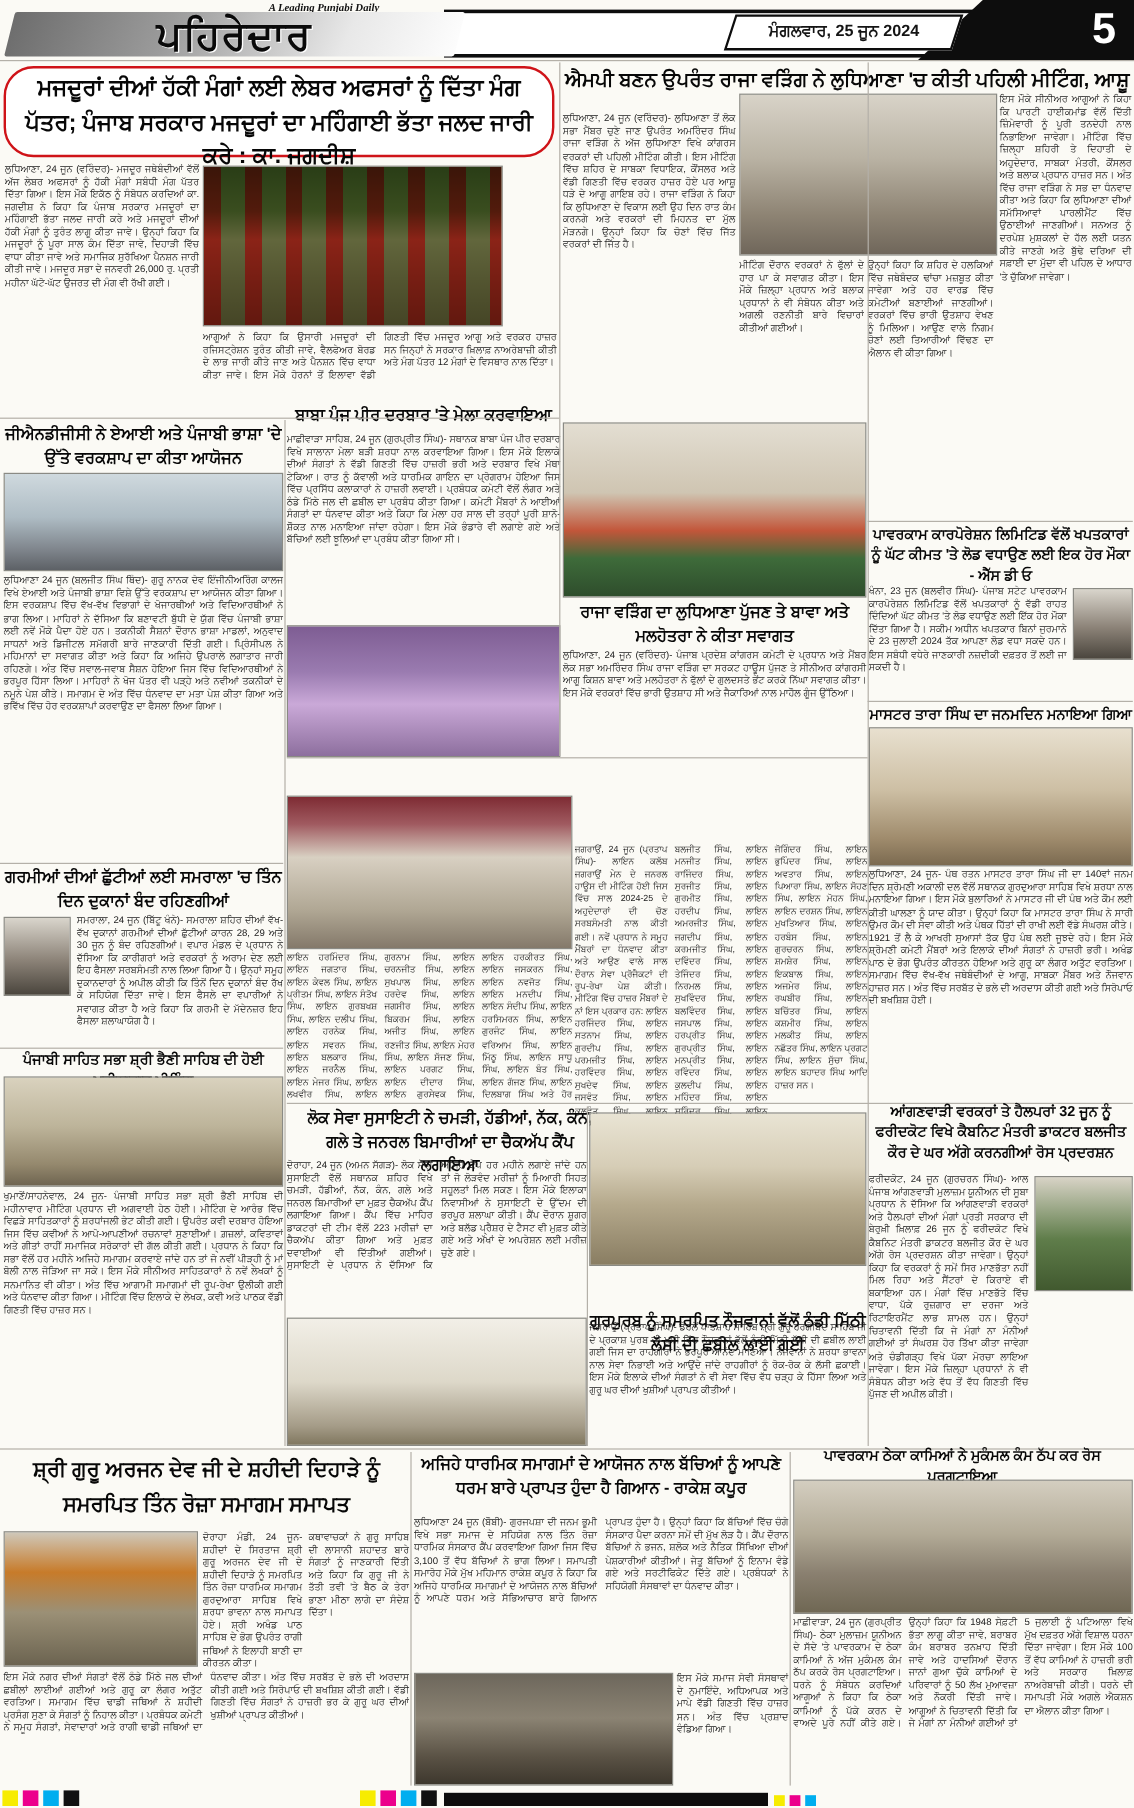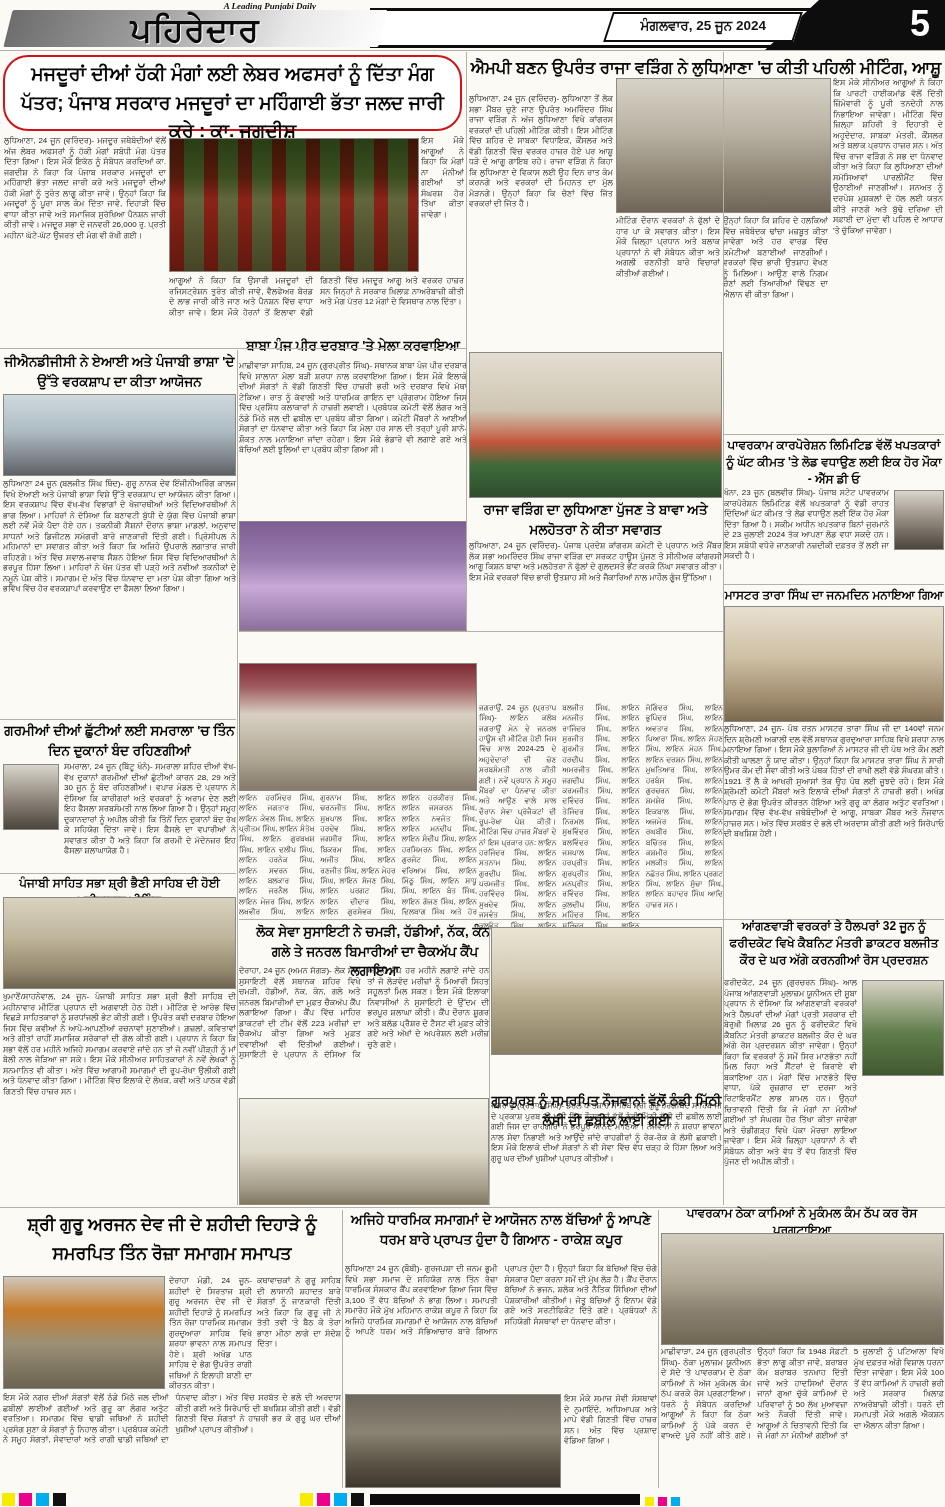--- a/index.html
+++ b/index.html
@@ -76,21 +76,20 @@
       <div class="logotext">ਪਹਿਰੇਦਾਰ</div>
     </div>
   </div>
   <div class="abs hline" style="left:0;top:50px;width:945px;"></div>
 
   <div class="abs leadbox" style="left:3px;top:55px;width:459px;height:76px;border-radius:25px;">
     <div class="hl hl-lead">ਮਜਦੂਰਾਂ ਦੀਆਂ ਹੱਕੀ ਮੰਗਾਂ ਲਈ ਲੇਬਰ ਅਫਸਰਾਂ ਨੂੰ ਦਿੱਤਾ ਮੰਗ ਪੱਤਰ; ਪੰਜਾਬ ਸਰਕਾਰ ਮਜਦੂਰਾਂ ਦਾ ਮਹਿੰਗਾਈ ਭੱਤਾ ਜਲਦ ਜਾਰੀ ਕਰੇ : ਕਾ. ਜਗਦੀਸ਼</div>
   </div>
   <div class="abs bt" style="left:4px;top:136px;width:162px;height:208px;">ਲੁਧਿਆਣਾ, 24 ਜੂਨ (ਵਰਿੰਦਰ)- ਮਜਦੂਰ ਜਥੇਬੰਦੀਆਂ ਵੱਲੋਂ ਅੱਜ ਲੇਬਰ ਅਫਸਰਾਂ ਨੂੰ ਹੱਕੀ ਮੰਗਾਂ ਸਬੰਧੀ ਮੰਗ ਪੱਤਰ ਦਿੱਤਾ ਗਿਆ। ਇਸ ਮੌਕੇ ਇਕੱਠ ਨੂੰ ਸੰਬੋਧਨ ਕਰਦਿਆਂ ਕਾ. ਜਗਦੀਸ਼ ਨੇ ਕਿਹਾ ਕਿ ਪੰਜਾਬ ਸਰਕਾਰ ਮਜਦੂਰਾਂ ਦਾ ਮਹਿੰਗਾਈ ਭੱਤਾ ਜਲਦ ਜਾਰੀ ਕਰੇ ਅਤੇ ਮਜਦੂਰਾਂ ਦੀਆਂ ਹੱਕੀ ਮੰਗਾਂ ਨੂੰ ਤੁਰੰਤ ਲਾਗੂ ਕੀਤਾ ਜਾਵੇ। ਉਨ੍ਹਾਂ ਕਿਹਾ ਕਿ ਮਜਦੂਰਾਂ ਨੂੰ ਪੂਰਾ ਸਾਲ ਕੰਮ ਦਿੱਤਾ ਜਾਵੇ, ਦਿਹਾੜੀ ਵਿੱਚ ਵਾਧਾ ਕੀਤਾ ਜਾਵੇ ਅਤੇ ਸਮਾਜਿਕ ਸੁਰੱਖਿਆ ਪੈਨਸ਼ਨ ਜਾਰੀ ਕੀਤੀ ਜਾਵੇ। ਮਜਦੂਰ ਸਭਾ ਦੇ ਜਨਵਰੀ 26,000 ਰੁ. ਪ੍ਰਤੀ ਮਹੀਨਾ ਘੱਟੋ-ਘੱਟ ਉਜਰਤ ਦੀ ਮੰਗ ਵੀ ਰੱਖੀ ਗਈ।</div>
   <div class="abs photo ph-crowd-red" style="left:169px;top:138px;width:250px;height:134px;"></div>
-  <div class="abs bt" style="left:421px;top:136px;width:43px;height:136px;">ਇਸ ਮੌਕੇ ਆਗੂਆਂ ਨੇ ਕਿਹਾ ਕਿ ਮੰਗਾਂ ਨਾ ਮੰਨੀਆਂ ਗਈਆਂ ਤਾਂ ਸੰਘਰਸ਼ ਹੋਰ ਤਿੱਖਾ ਕੀਤਾ ਜਾਵੇਗਾ।</div>
   <div class="abs bt cols2" style="left:169px;top:276px;width:295px;height:68px;">ਆਗੂਆਂ ਨੇ ਕਿਹਾ ਕਿ ਉਸਾਰੀ ਮਜਦੂਰਾਂ ਦੀ ਰਜਿਸਟ੍ਰੇਸ਼ਨ ਤੁਰੰਤ ਕੀਤੀ ਜਾਵੇ, ਵੈਲਫੇਅਰ ਬੋਰਡ ਦੇ ਲਾਭ ਜਾਰੀ ਕੀਤੇ ਜਾਣ ਅਤੇ ਪੈਨਸ਼ਨ ਵਿੱਚ ਵਾਧਾ ਕੀਤਾ ਜਾਵੇ। ਇਸ ਮੌਕੇ ਹੋਰਨਾਂ ਤੋਂ ਇਲਾਵਾ ਵੱਡੀ ਗਿਣਤੀ ਵਿੱਚ ਮਜਦੂਰ ਆਗੂ ਅਤੇ ਵਰਕਰ ਹਾਜ਼ਰ ਸਨ ਜਿਨ੍ਹਾਂ ਨੇ ਸਰਕਾਰ ਖ਼ਿਲਾਫ਼ ਨਾਅਰੇਬਾਜ਼ੀ ਕੀਤੀ ਅਤੇ ਮੰਗ ਪੱਤਰ 12 ਮੰਗਾਂ ਦੇ ਵਿਸਥਾਰ ਨਾਲ ਦਿੱਤਾ।</div>
 
   <div class="abs hl hl-top" style="left:468px;top:54px;width:476px;height:34px;">ਐਮਪੀ ਬਣਨ ਉਪਰੰਤ ਰਾਜਾ ਵੜਿੰਗ ਨੇ ਲੁਧਿਆਣਾ 'ਚ ਕੀਤੀ ਪਹਿਲੀ ਮੀਟਿੰਗ, ਆਸ਼ੂ ਧੜਾ ਗਾਇਬ</div>
   <div class="abs photo ph-indoor" style="left:616px;top:78px;width:215px;height:135px;"></div>
   <div class="abs bt" style="left:469px;top:94px;width:144px;height:252px;">ਲੁਧਿਆਣਾ, 24 ਜੂਨ (ਵਰਿੰਦਰ)- ਲੁਧਿਆਣਾ ਤੋਂ ਲੋਕ ਸਭਾ ਮੈਂਬਰ ਚੁਣੇ ਜਾਣ ਉਪਰੰਤ ਅਮਰਿੰਦਰ ਸਿੰਘ ਰਾਜਾ ਵੜਿੰਗ ਨੇ ਅੱਜ ਲੁਧਿਆਣਾ ਵਿਖੇ ਕਾਂਗਰਸ ਵਰਕਰਾਂ ਦੀ ਪਹਿਲੀ ਮੀਟਿੰਗ ਕੀਤੀ। ਇਸ ਮੀਟਿੰਗ ਵਿੱਚ ਸ਼ਹਿਰ ਦੇ ਸਾਬਕਾ ਵਿਧਾਇਕ, ਕੌਂਸਲਰ ਅਤੇ ਵੱਡੀ ਗਿਣਤੀ ਵਿੱਚ ਵਰਕਰ ਹਾਜ਼ਰ ਹੋਏ ਪਰ ਆਸ਼ੂ ਧੜੇ ਦੇ ਆਗੂ ਗਾਇਬ ਰਹੇ। ਰਾਜਾ ਵੜਿੰਗ ਨੇ ਕਿਹਾ ਕਿ ਲੁਧਿਆਣਾ ਦੇ ਵਿਕਾਸ ਲਈ ਉਹ ਦਿਨ ਰਾਤ ਕੰਮ ਕਰਨਗੇ ਅਤੇ ਵਰਕਰਾਂ ਦੀ ਮਿਹਨਤ ਦਾ ਮੁੱਲ ਮੋੜਨਗੇ। ਉਨ੍ਹਾਂ ਕਿਹਾ ਕਿ ਚੋਣਾਂ ਵਿੱਚ ਜਿੱਤ ਵਰਕਰਾਂ ਦੀ ਜਿੱਤ ਹੈ।</div>
   <div class="abs bt" style="left:616px;top:216px;width:104px;height:128px;">ਮੀਟਿੰਗ ਦੌਰਾਨ ਵਰਕਰਾਂ ਨੇ ਫੁੱਲਾਂ ਦੇ ਹਾਰ ਪਾ ਕੇ ਸਵਾਗਤ ਕੀਤਾ। ਇਸ ਮੌਕੇ ਜ਼ਿਲ੍ਹਾ ਪ੍ਰਧਾਨ ਅਤੇ ਬਲਾਕ ਪ੍ਰਧਾਨਾਂ ਨੇ ਵੀ ਸੰਬੋਧਨ ਕੀਤਾ ਅਤੇ ਅਗਲੀ ਰਣਨੀਤੀ ਬਾਰੇ ਵਿਚਾਰਾਂ ਕੀਤੀਆਂ ਗਈਆਂ।</div>
   <div class="abs bt" style="left:723px;top:216px;width:105px;height:214px;">ਉਨ੍ਹਾਂ ਕਿਹਾ ਕਿ ਸ਼ਹਿਰ ਦੇ ਹਲਕਿਆਂ ਵਿੱਚ ਜਥੇਬੰਦਕ ਢਾਂਚਾ ਮਜ਼ਬੂਤ ਕੀਤਾ ਜਾਵੇਗਾ ਅਤੇ ਹਰ ਵਾਰਡ ਵਿੱਚ ਕਮੇਟੀਆਂ ਬਣਾਈਆਂ ਜਾਣਗੀਆਂ। ਵਰਕਰਾਂ ਵਿੱਚ ਭਾਰੀ ਉਤਸ਼ਾਹ ਵੇਖਣ ਨੂੰ ਮਿਲਿਆ। ਆਉਣ ਵਾਲੇ ਨਿਗਮ ਚੋਣਾਂ ਲਈ ਤਿਆਰੀਆਂ ਵਿੱਢਣ ਦਾ ਐਲਾਨ ਵੀ ਕੀਤਾ ਗਿਆ।</div>
   <div class="abs bt" style="left:833px;top:78px;width:110px;height:352px;">ਇਸ ਮੌਕੇ ਸੀਨੀਅਰ ਆਗੂਆਂ ਨੇ ਕਿਹਾ ਕਿ ਪਾਰਟੀ ਹਾਈਕਮਾਂਡ ਵੱਲੋਂ ਦਿੱਤੀ ਜ਼ਿੰਮੇਵਾਰੀ ਨੂੰ ਪੂਰੀ ਤਨਦੇਹੀ ਨਾਲ ਨਿਭਾਇਆ ਜਾਵੇਗਾ। ਮੀਟਿੰਗ ਵਿੱਚ ਜ਼ਿਲ੍ਹਾ ਸ਼ਹਿਰੀ ਤੇ ਦਿਹਾਤੀ ਦੇ ਅਹੁਦੇਦਾਰ, ਸਾਬਕਾ ਮੰਤਰੀ, ਕੌਂਸਲਰ ਅਤੇ ਬਲਾਕ ਪ੍ਰਧਾਨ ਹਾਜ਼ਰ ਸਨ। ਅੰਤ ਵਿੱਚ ਰਾਜਾ ਵੜਿੰਗ ਨੇ ਸਭ ਦਾ ਧੰਨਵਾਦ ਕੀਤਾ ਅਤੇ ਕਿਹਾ ਕਿ ਲੁਧਿਆਣਾ ਦੀਆਂ ਸਮੱਸਿਆਵਾਂ ਪਾਰਲੀਮੈਂਟ ਵਿੱਚ ਉਠਾਈਆਂ ਜਾਣਗੀਆਂ। ਸਨਅਤ ਨੂੰ ਦਰਪੇਸ਼ ਮੁਸ਼ਕਲਾਂ ਦੇ ਹੱਲ ਲਈ ਯਤਨ ਕੀਤੇ ਜਾਣਗੇ ਅਤੇ ਬੁੱਢੇ ਦਰਿਆ ਦੀ ਸਫ਼ਾਈ ਦਾ ਮੁੱਦਾ ਵੀ ਪਹਿਲ ਦੇ ਆਧਾਰ 'ਤੇ ਚੁੱਕਿਆ ਜਾਵੇਗਾ।</div>
 
   <div class="abs hl hl-md" style="left:3px;top:352px;width:233px;height:40px;">ਜੀਐਨਡੀਜੀਸੀ ਨੇ ਏਆਈ ਅਤੇ ਪੰਜਾਬੀ ਭਾਸ਼ਾ 'ਦੇ ਉੱਤੇ ਵਰਕਸ਼ਾਪ ਦਾ ਕੀਤਾ ਆਯੋਜਨ</div>

